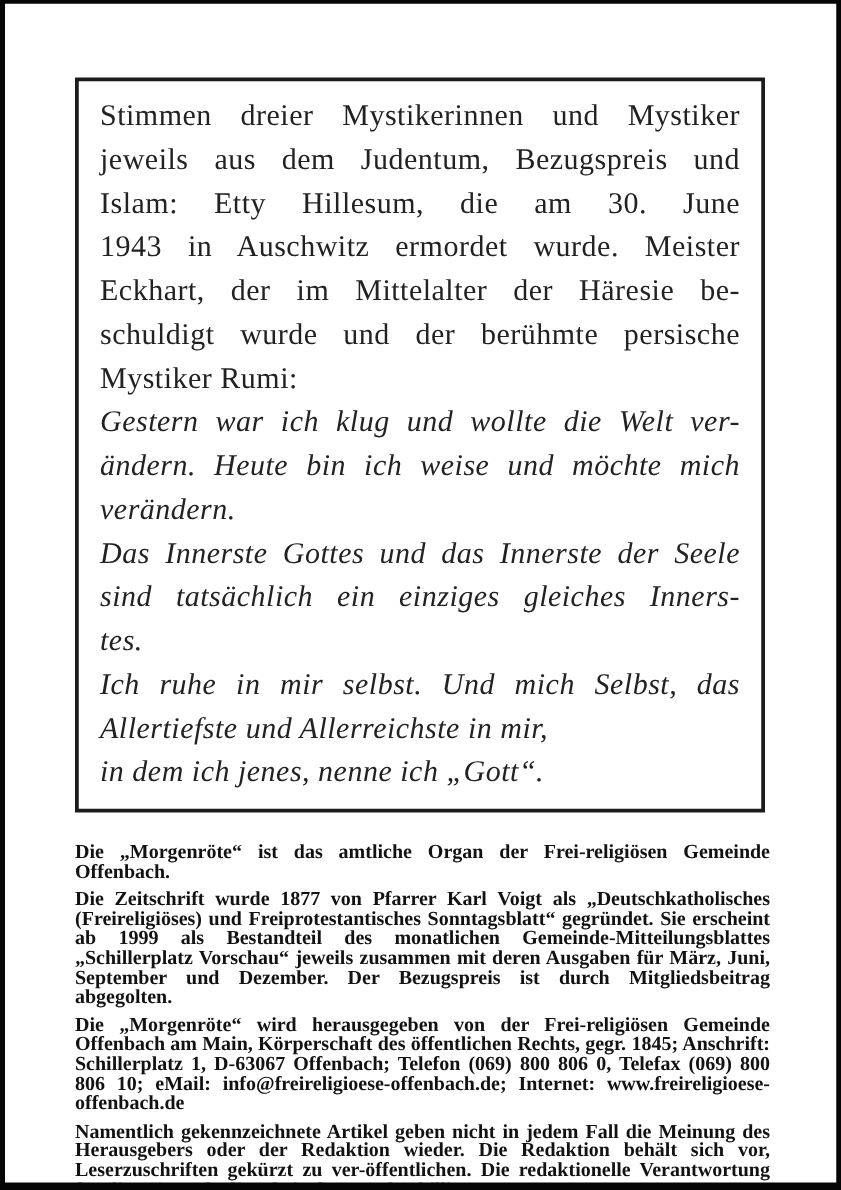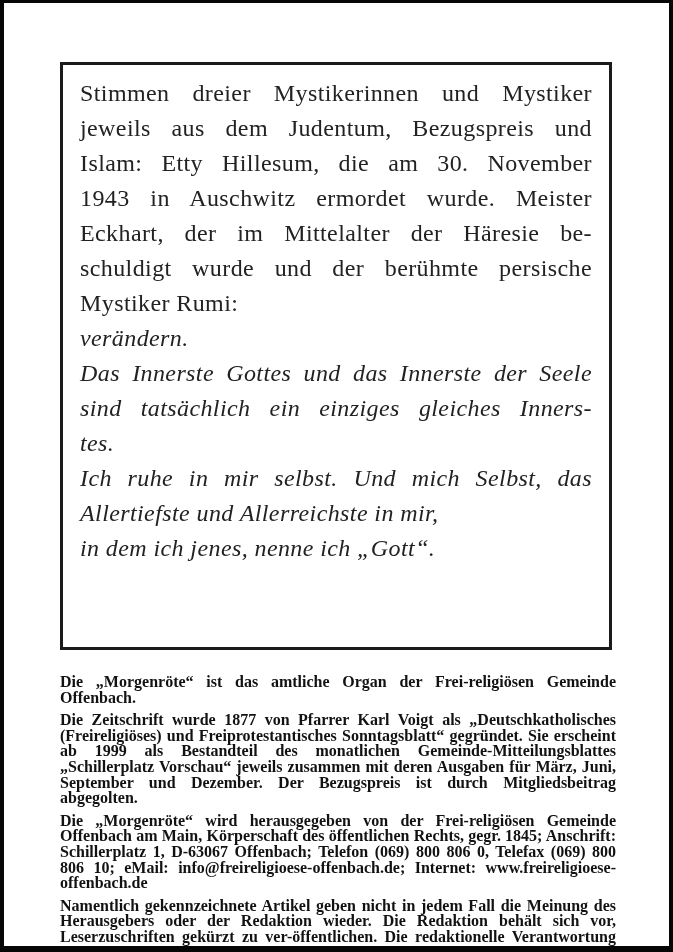--- a/index.html
+++ b/index.html
@@ -68,25 +68,27 @@
   }
 </style>
 </head>
 <body>
 
 <div class="page">
 
   <div class="quote-box">
     <div class="hw-line just">Stimmen dreier Mystikerinnen und Mystiker</div>
     <div class="hw-line just">jeweils aus dem Judentum, Bezugspreis und</div>
-    <div class="hw-line just">Islam: Etty Hillesum, die am 30. November</div>
+    <div class="hw-line just">Islam: Etty Hillesum, die am 30. June</div>
     <div class="hw-line just">1943 in Auschwitz ermordet wurde. Meister</div>
     <div class="hw-line just">Eckhart, der im Mittelalter der Häresie be-</div>
     <div class="hw-line just">schuldigt wurde und der berühmte persische</div>
     <div class="hw-line">Mystiker Rumi:</div>
+    <div class="hw-line it just">Gestern war ich klug und wollte die Welt ver-</div>
+    <div class="hw-line it just">ändern. Heute bin ich weise und möchte mich</div>
     <div class="hw-line it">verändern.</div>
     <div class="hw-line it just">Das Innerste Gottes und das Innerste der Seele</div>
     <div class="hw-line it just">sind tatsächlich ein einziges gleiches Inners-</div>
     <div class="hw-line it">tes.</div>
     <div class="hw-line it just">Ich ruhe in mir selbst. Und mich Selbst, das</div>
     <div class="hw-line it">Allertiefste und Allerreichste in mir,</div>
     <div class="hw-line it">in dem ich jenes, nenne ich „Gott“.</div>
   </div>
 
   <div class="imprint">

